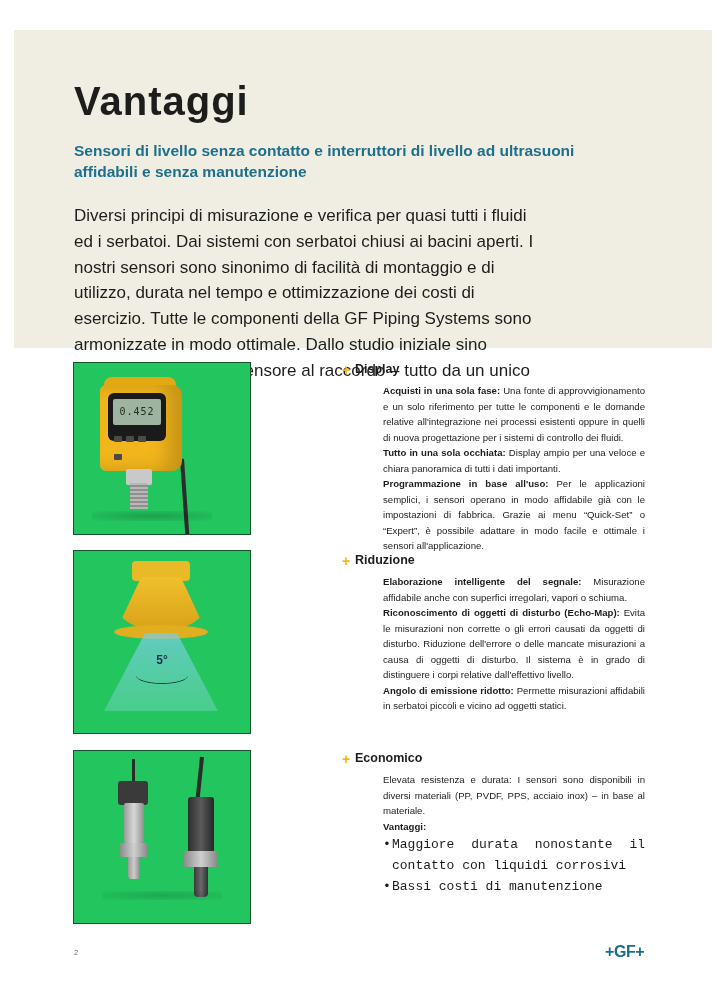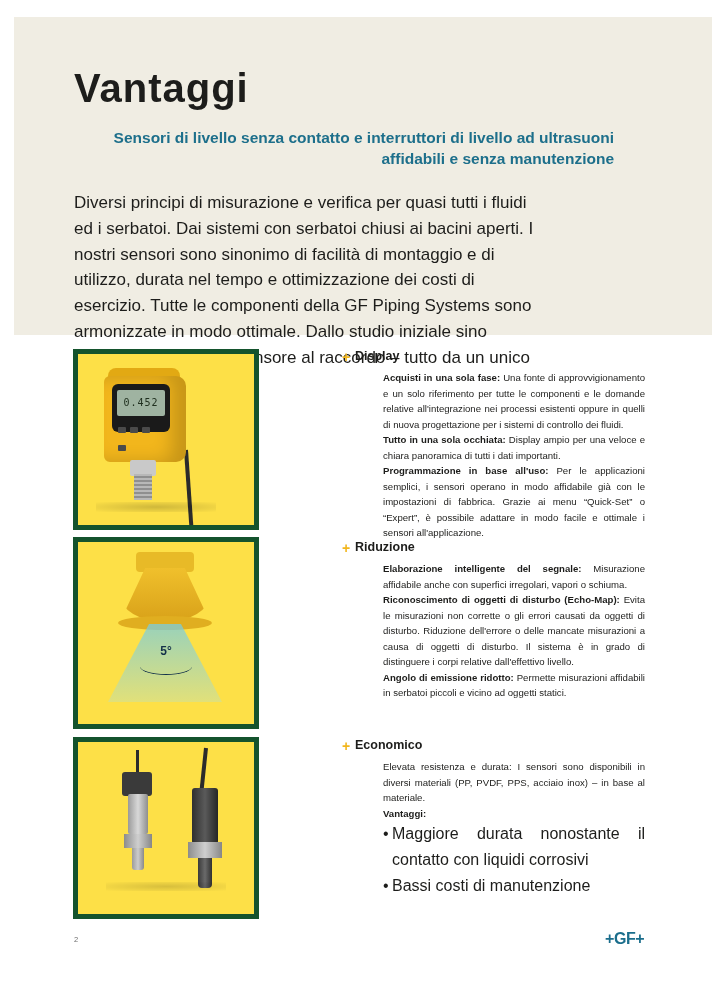--- a/index.html
+++ b/index.html
@@ -10,21 +10,21 @@
   body {
     width: 726px;
     height: 1007px;
     font-family: "Liberation Sans", sans-serif;
     color: #1d1d1b;
     position: relative;
     overflow: hidden;
   }
   .page {
     position: absolute;
-    left: 0; top: 0;
+    left: 0; top: 13px;
     width: 726px;
     height: 761px;
     background: #ffffff;
   }
   
   .header-band {
     position: absolute;
     left: 14px;
     top: 17px;
     width: 698px;
@@ -43,37 +43,36 @@
   }
   .subtitle {
     position: absolute;
     left: 74px;
     top: 128px;
     width: 540px;
     font-size: 15.5px;
     font-weight: bold;
     color: #1d6f8b;
     line-height: 1.35;
-    text-align: right;
   }
   .intro {
     position: absolute;
     left: 74px;
     top: 190px;
     width: 470px;
     font-size: 17px;
     line-height: 1.52;
     color: #1d1d1b;
   }
 
   
   .img-frame {
     position: absolute;
-    border: 5px solid #14532d;
-    background: #fde047;
+    border: 1px solid #14532d;
+    background: #22c55e;
     overflow: hidden;
   }
   #frame1 { left: 73px; top: 349px; width: 176px; height: 171px; }
   #frame2 { left: 73px; top: 537px; width: 176px; height: 182px; }
   #frame3 { left: 73px; top: 737px; width: 176px; height: 172px; }
 
   
   .d1-cable {
     position: absolute;
     left: 106px; top: 96px;
@@ -297,22 +296,23 @@
     color: #1d1d1b;
     text-align: justify;
     margin-left: 28px;
   }
   .sec-body p { margin: 0 0 0 0; }
   .sec-body b { font-weight: bold; }
   .bullets {
     margin: 0;
     padding: 0;
     list-style: none;
-    font-size: 16px;
+    font-size: 13px;
     line-height: 1.62;
+    font-family: Liberation Mono, monospace;
   }
   .bullets li { text-indent: 0; padding-left: 9px; position: relative; }
   .bullets li:before {
     content: "\2022";
     position: absolute;
     left: 0;
     top: 0;
   }
 
   

